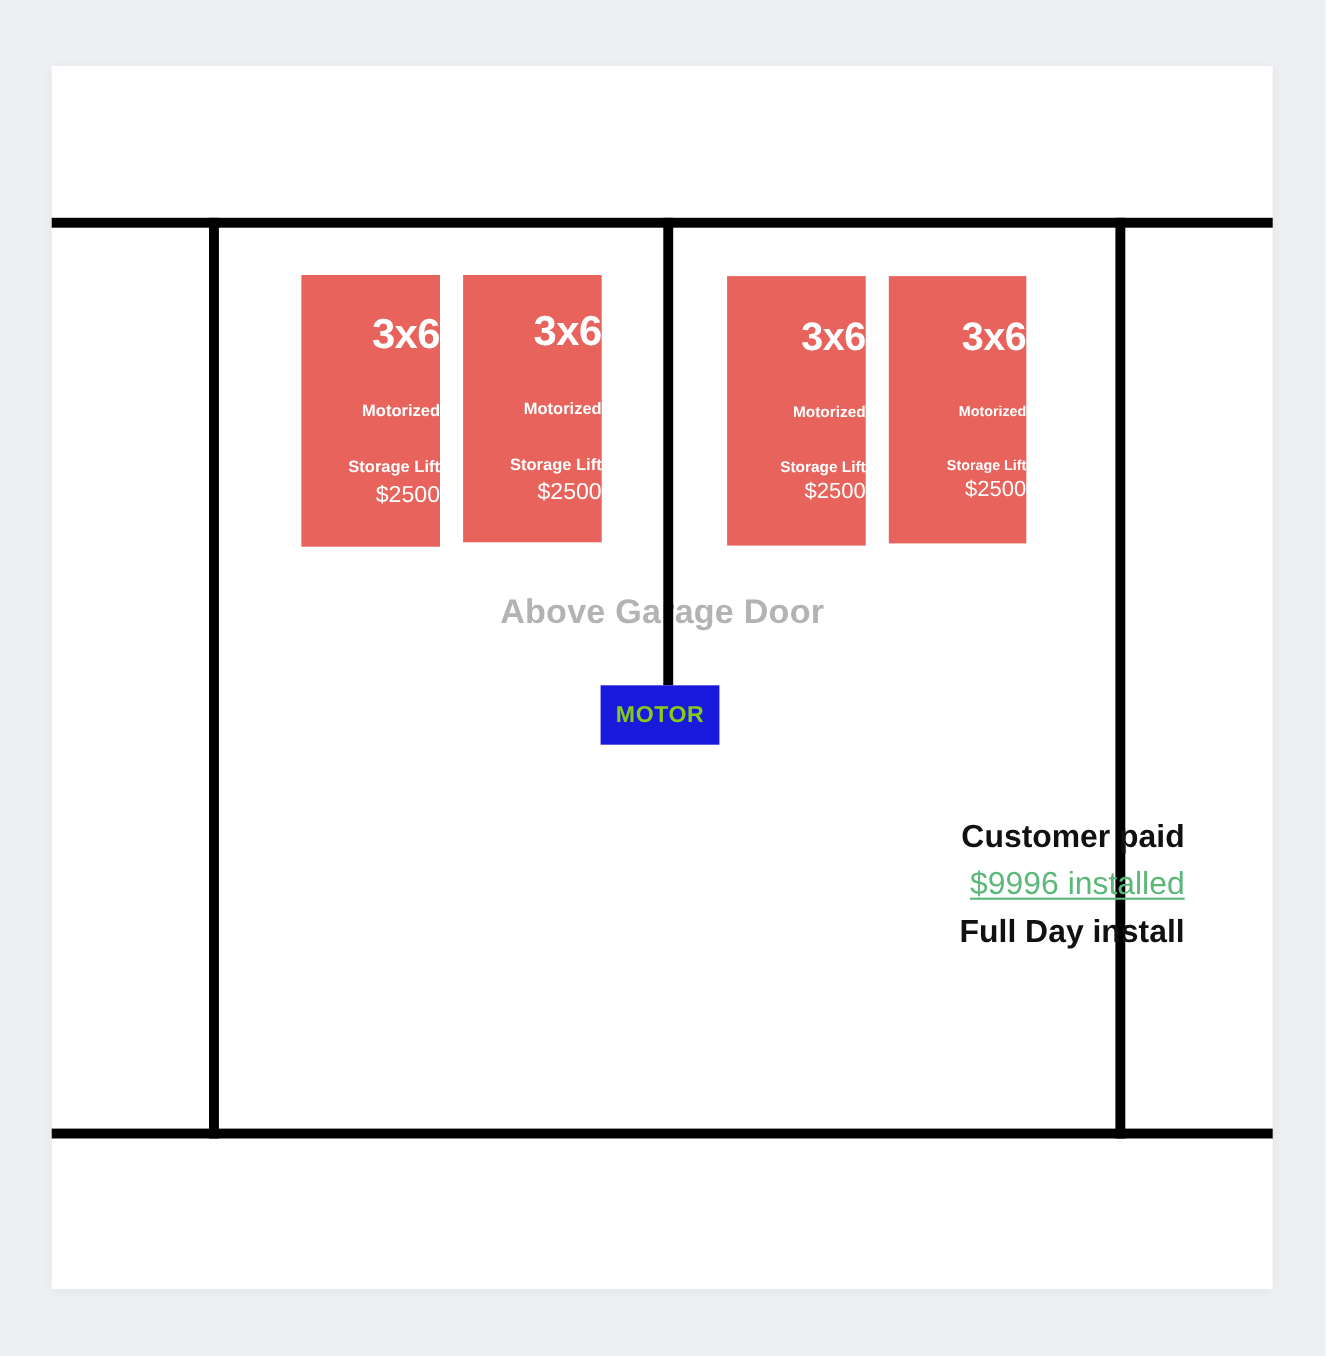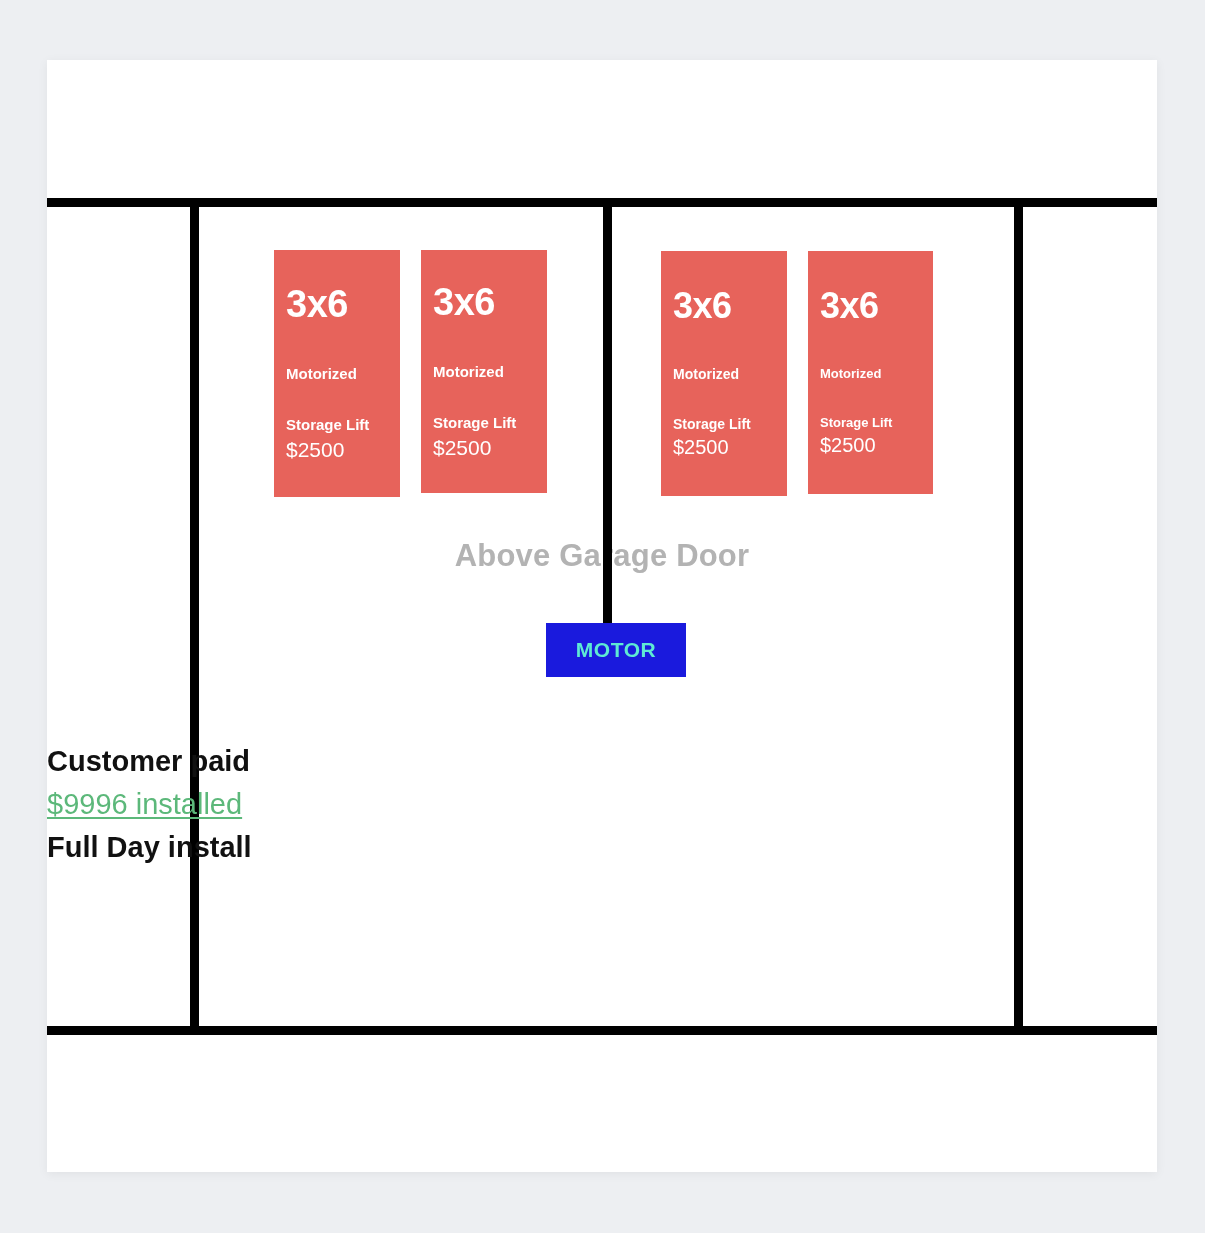--- a/index.html
+++ b/index.html
@@ -59,21 +59,21 @@
     white-space: nowrap;
   }
 
   
   .lift-box {
     position: absolute;
     background: #e7635b;
     display: flex;
     flex-direction: column;
     justify-content: center;
-    align-items: flex-start;
+    align-items: flex-end;
     color: #ffffff;
     text-align: center;
     z-index: 4;
     box-sizing: border-box;
     padding-left: 12px;
   }
   .lift-size {
     font-weight: 700;
     line-height: 1.0;
     letter-spacing: -0.5px;
@@ -102,40 +102,40 @@
   #lift-box-3 .lift-size, #lift-box-4 .lift-size { font-size: 36px; margin-bottom: 10px; }
   #lift-box-3 .lift-desc, #lift-box-4 .lift-desc { font-size: 14px; }
   #lift-box-4 .lift-desc { font-size: 13px; }
   #lift-box-3 .lift-price, #lift-box-4 .lift-price { font-size: 20px; margin-top: 3px; }
 
   
   #motor-box {
     position: absolute;
     left: 499px;
     top: 563px;
-    width: 140px;
+    width: 108px;
     height: 54px;
     background: #1a1add;
-    color: #5eead4;
+    color: #84cc16;
     display: flex;
     align-items: center;
     justify-content: center;
     font-size: 21px;
     font-weight: 700;
     letter-spacing: 0.5px;
     z-index: 7;
   }
 
   
   #pricing-summary {
     position: absolute;
     left: 0;
     top: 680px;
     width: 1030px;
-    text-align: left;
+    text-align: right;
     z-index: 5;
   }
   #customer-paid-line {
     font-size: 29px;
     font-weight: 700;
     color: #111111;
     line-height: 1.48;
   }
   #installed-price-line {
     font-size: 29px;

